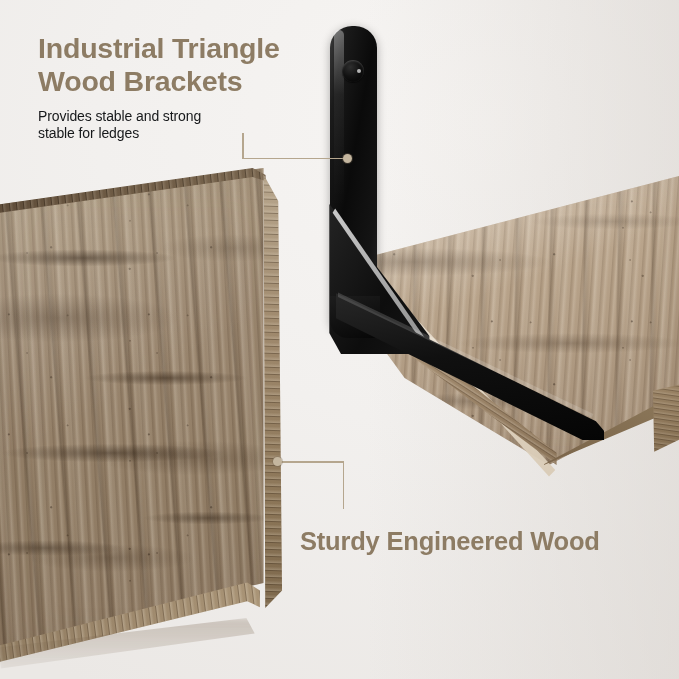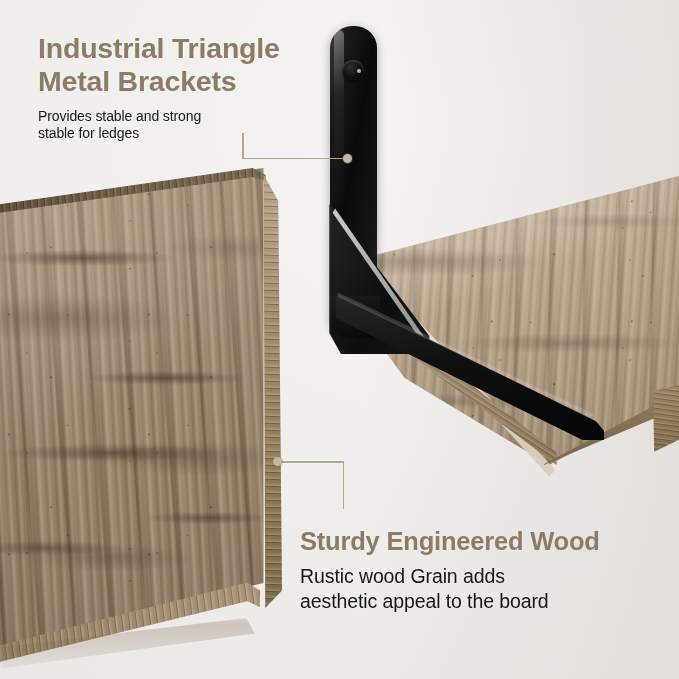--- a/index.html
+++ b/index.html
@@ -402,32 +402,31 @@
     </div>
     <div class="panel-knots"></div>
     <div class="panel-sheen"></div>
     <div class="panel-top-edge"></div>
     <div class="panel-right-edge"></div>
     <div class="panel-bottom-edge"></div>
     <div class="panel-bottom-shadow"></div>
   </div>
 
   <div class="callout" id="callout-top">
-    <h2 class="head"><span>Industrial Triangle</span><br><span>Metal Brackets</span></h2>
+    <h2 class="head"><span>Industrial Triangle</span><br><span>Wood Brackets</span></h2>
     <p class="body"><span>Provides stable and strong</span><br><span>stable for ledges</span></p>
   </div>
   <div class="leader" id="leader-top">
     <div class="seg v"></div>
     <div class="seg h"></div>
     <div class="dot"></div>
   </div>
 
   <div class="leader" id="leader-bottom">
     <div class="seg h"></div>
     <div class="seg v"></div>
     <div class="dot"></div>
   </div>
   <div class="callout" id="callout-bottom">
     <h2 class="head">Sturdy Engineered Wood</h2>
-    <p class="body"><span>Rustic wood Grain adds</span><br><span>aesthetic appeal to the board</span></p>
   </div>
 
 </div>
 
 </body></html>

